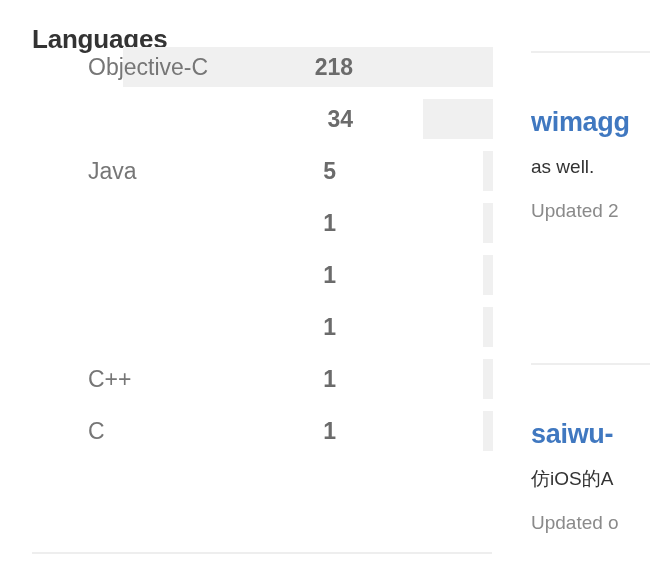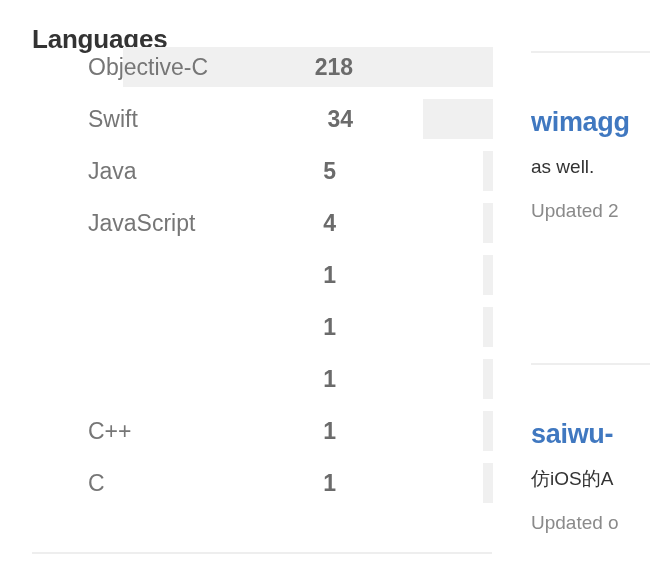--- a/index.html
+++ b/index.html
@@ -151,32 +151,26 @@
     <h2 class="lang-title">Languages</h2>
 
     <div class="lang-list" id="lang-list">
         <div class="lang-row">
           <div class="lang-bar" style="right: 17px; width: 370px; background: rgb(240, 240, 240);"></div>
           <span class="lang-name">Objective-C</span>
           <span class="lang-count wide">218</span>
         </div>
         <div class="lang-row">
           <div class="lang-bar" style="right: 17px; width: 70px; background: rgb(240, 240, 240);"></div>
-          <span class="lang-name">Swift</span>
           <span class="lang-count wide">34</span>
         </div>
         <div class="lang-row">
           <div class="lang-bar" style="right: 17px; width: 10px; background: rgb(240, 240, 240);"></div>
           <span class="lang-name">Java</span>
           <span class="lang-count">5</span>
-        </div>
-        <div class="lang-row">
-          <div class="lang-bar" style="right: 17px; width: 10px; background: rgb(240, 240, 240);"></div>
-          <span class="lang-name">JavaScript</span>
-          <span class="lang-count">4</span>
         </div>
         <div class="lang-row">
           <div class="lang-bar" style="right: 17px; width: 10px; background: rgb(240, 240, 240);"></div>
           <span class="lang-count">1</span>
         </div>
         <div class="lang-row">
           <div class="lang-bar" style="right: 17px; width: 10px; background: rgb(240, 240, 240);"></div>
           <span class="lang-count">1</span>
         </div>
         <div class="lang-row">

